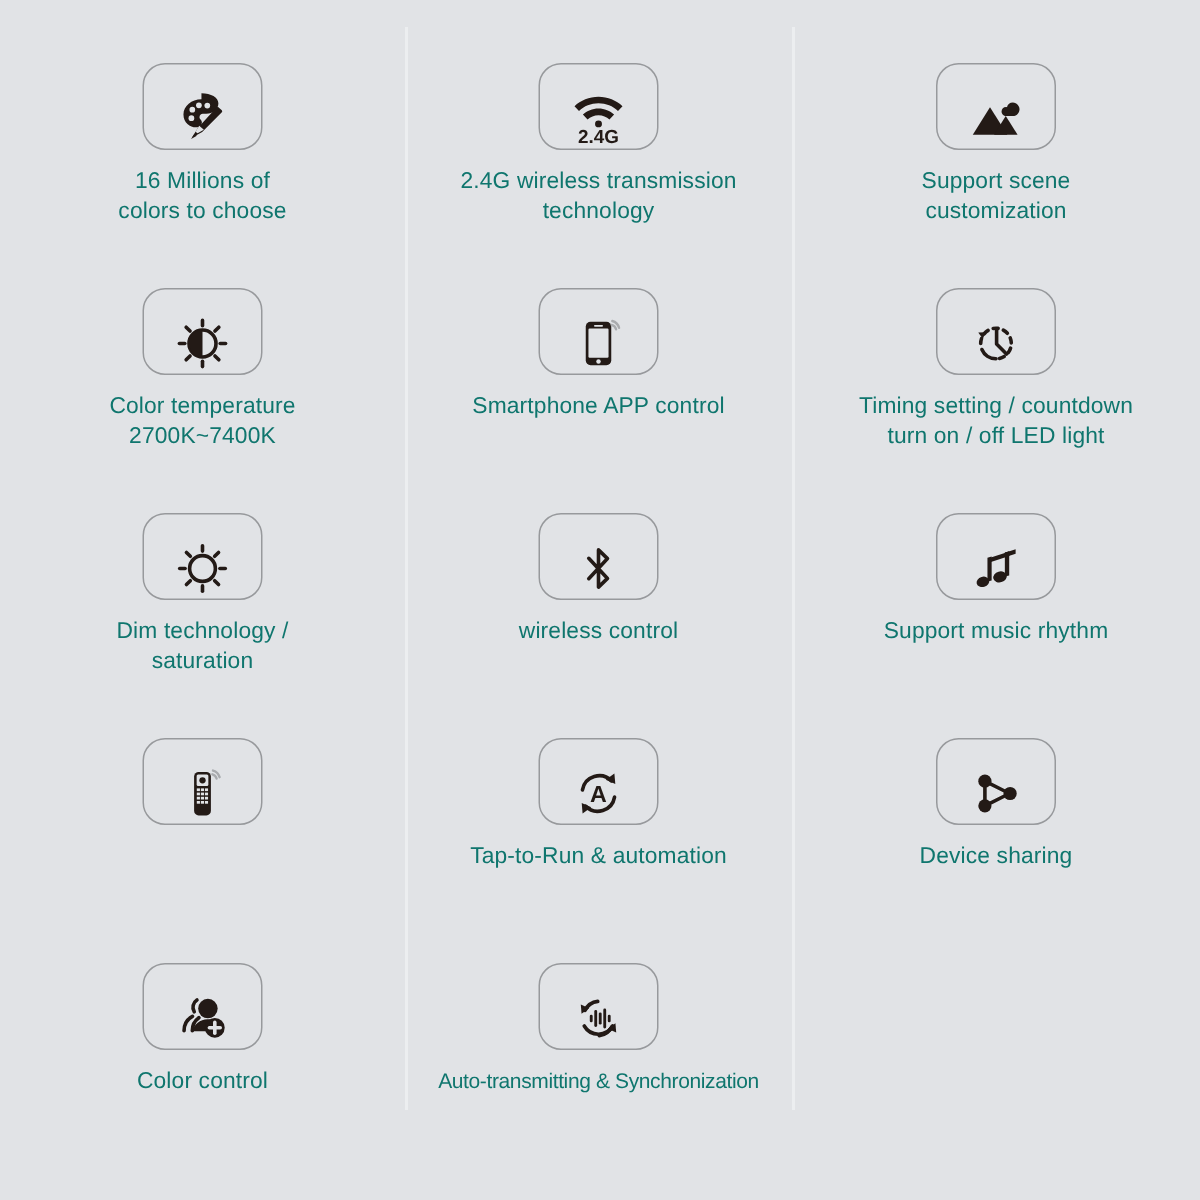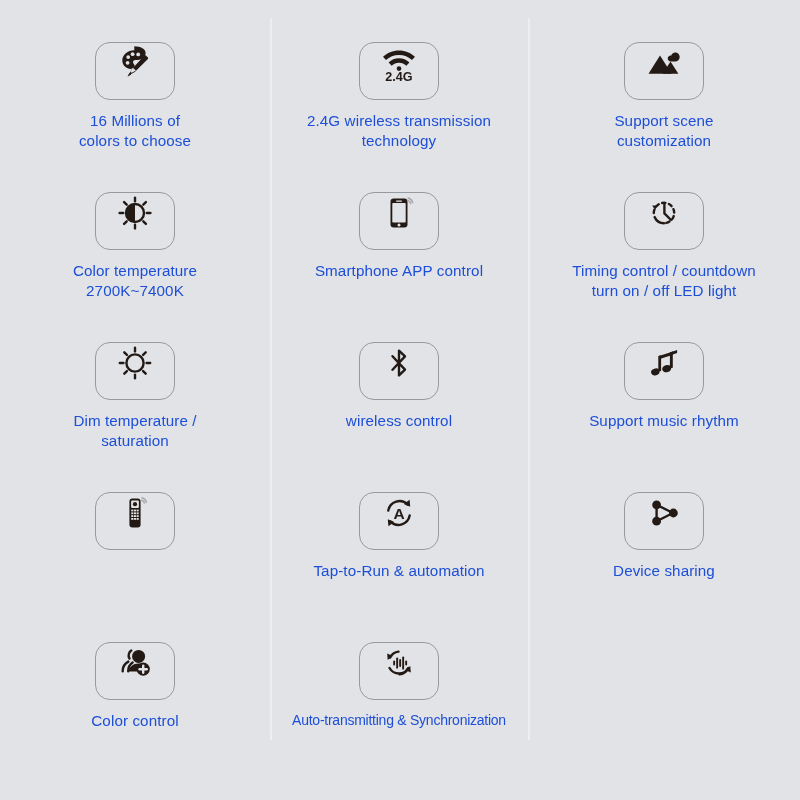--- a/index.html
+++ b/index.html
@@ -50,34 +50,34 @@
     box-sizing: border-box;
   }
 
   .icon-box {
     width: 80px;
     height: 58px;
     border: 1.3px solid #97999c;
     border-radius: 15px;
     background: transparent;
     display: flex;
-    align-items: flex-start;
+    align-items: flex-end;
     justify-content: center;
     box-sizing: border-box;
   }
   .icon-box svg {
     display: block;
   }
 
   .caption {
     margin-top: 11px;
     text-align: center;
     font-size: 15.2px;
     line-height: 1.33;
-    color: #1d4ed8;
+    color: #0f766e;
     letter-spacing: 0.1px;
     max-width: 250px;
     white-space: pre-line;
   }
   .cell.col3 .caption { max-width: 230px; }
   .caption.tight {
     font-size: 14px;
     letter-spacing: -0.25px;
     max-width: 268px;
   }
@@ -205,21 +205,21 @@
       <div class="icon-box">
         <span>
           <svg width="40" height="40" viewBox="0 0 40 40">
             <path class="stroke" stroke-width="2.9" stroke-dasharray="3.4 3.6" d="M9.8 20a10.2 10.2 0 1 1 10.2 10.2"></path>
             <path class="stroke" stroke-width="2.9" d="M20 30.2A10.2 10.2 0 0 1 10.6 24"></path>
             <path class="ink" d="M13.4 12.5l-5.2.1 2.9 4.3z"></path>
             <path class="stroke" stroke-width="2.9" d="M20.4 10.6v9.8l6.6 6.6"></path>
           </svg>
         </span>
       </div>
-      <div class="caption">Timing control / countdown
+      <div class="caption">Timing setting / countdown
 turn on / off LED light</div>
     </div>
 
     <div class="cell col1">
       <div class="icon-box">
         <span>
           <svg width="40" height="40" viewBox="0 0 40 40">
             <circle class="stroke" cx="20" cy="20" r="8.6"></circle>
             <g class="stroke" stroke-width="2.2">
               <line x1="20" y1="4.8" x2="20" y2="8.4"></line>
@@ -227,21 +227,21 @@
               <line x1="4.8" y1="20" x2="8.4" y2="20"></line>
               <line x1="31.6" y1="20" x2="35.2" y2="20"></line>
               <line x1="9.3" y1="9.3" x2="11.9" y2="11.9"></line>
               <line x1="28.1" y1="28.1" x2="30.7" y2="30.7"></line>
               <line x1="30.7" y1="9.3" x2="28.1" y2="11.9"></line>
               <line x1="11.9" y1="28.1" x2="9.3" y2="30.7"></line>
             </g>
           </svg>
         </span>
       </div>
-      <div class="caption">Dim temperature /
+      <div class="caption">Dim technology /
 saturation</div>
     </div>
 
 
     <div class="cell col3">
       <div class="icon-box">
         <span>
           <svg width="40" height="40" viewBox="0 0 40 40">
             <path class="stroke" stroke-width="3" d="M13.5 13.2L26 26.6 20 32.4V7.6l6 5.8L13.5 26.8"></path>
           </svg>

